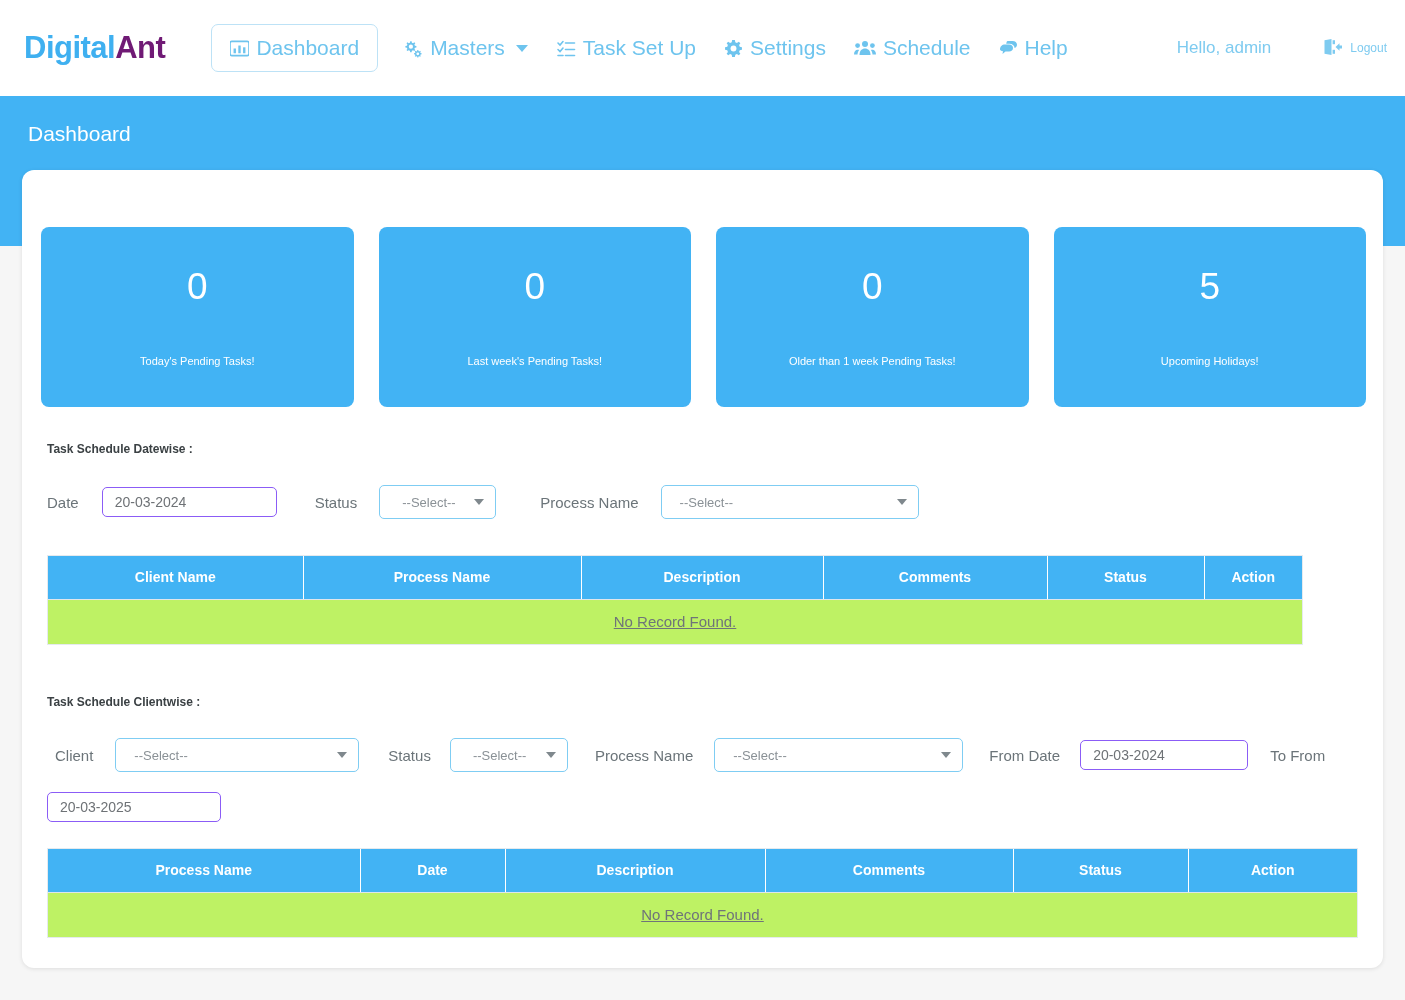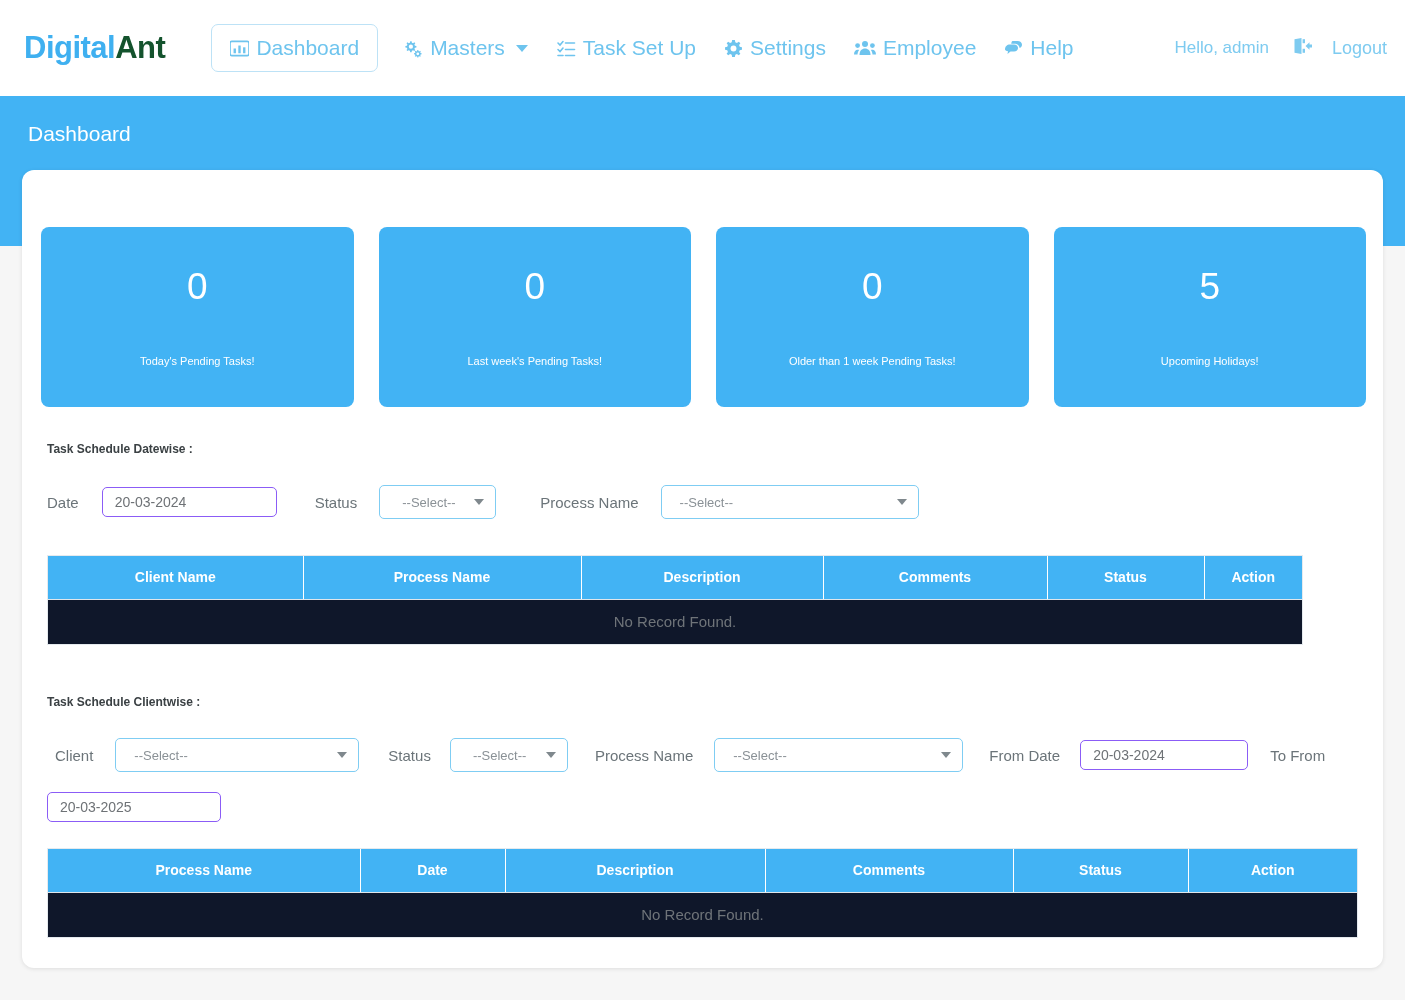--- a/index.html
+++ b/index.html
@@ -19,21 +19,21 @@
     display: flex; align-items: center;
     z-index: 5;
   }
   .brand {
     margin-left: 24px;
     font-size: 31px; font-weight: bold;
     letter-spacing: -0.5px;
     white-space: nowrap;
   }
   .brand .b1 { color: #3fb0f0; }
-  .brand .b2 { color: #14532d; }
+  .brand .b2 { color: #701a75; }
 
   .nav-items { display: flex; align-items: center; margin-left: 46px; }
 
   .nav-link {
     display: flex; align-items: center; gap: 7px;
     color: #6ec4ee; font-size: 21px;
     padding: 6px 14px; white-space: nowrap;
     cursor: pointer; text-decoration: none;
   }
   .nav-link.active {
@@ -45,21 +45,21 @@
   .nav-ico { display: inline-flex; align-items: center; }
   .nav-ico svg { display: block; }
   .caret {
     width: 0; height: 0; margin-left: 4px;
     border-left: 6px solid transparent;
     border-right: 6px solid transparent;
     border-top: 7px solid #6ec4ee;
   }
   .nav-right { margin-left: auto; display: flex; align-items: center; margin-right: 18px; }
   .hello { color: #7ecbf0; font-size: 17px; margin-right: 25px; white-space: nowrap; }
-  .logout { display: flex; align-items: center; gap: 20px; color: #7ecbf0; font-size: 18px; cursor: pointer; white-space: nowrap; }
+  .logout { display: flex; align-items: center; gap: 8px; color: #7ecbf0; font-size: 12px; cursor: pointer; white-space: nowrap; margin-left: 28px; }
 
   
   .banner {
     position: absolute; left: 0; top: 96px;
     width: 1405px; height: 150px;
     background: #42b3f4;
   }
   .banner-title {
     position: absolute; left: 28px; top: 26px;
     color: #ffffff; font-size: 21px;
@@ -141,21 +141,22 @@
     background: #42b3f4; color: #ffffff;
     font-size: 14px; font-weight: bold;
     height: 43px; text-align: center;
     border-right: 1px solid #ffffff;
     border-bottom: 1px solid #dfe6eb;
   }
   thead th:last-child { border-right: none; }
   tbody td {
     height: 45px; text-align: center;
     font-size: 15px; color: #6f7479;
-    background: #0f172a;
+    background: #bef264;
+    text-decoration: underline;
   }
 </style>
 </head>
 <body>
 
 <div class="navbar">
   <div class="brand">
     <span class="b1">Digital</span><span class="b2">Ant</span>
   </div>
 
@@ -214,21 +215,21 @@
       <span class="nav-ico">
         <svg width="22" height="18" viewBox="0 0 22 18" fill="#6ec4ee">
           <circle cx="11" cy="5" r="3"></circle>
             <path d="M5.5 16 C5.5 11.7 8 9.6 11 9.6 C14 9.6 16.5 11.7 16.5 16 Z"></path>
           <circle cx="3.6" cy="6.6" r="2.4"></circle>
             <path d="M0 15.6 C0 12.3 1.6 10.8 3.6 10.8 C4.2 10.8 4.7 10.9 5.1 11.1 C4.2 12.3 3.6 13.8 3.5 15.6 Z"></path>
           <circle cx="18.4" cy="6.6" r="2.4"></circle>
             <path d="M22 15.6 C22 12.3 20.4 10.8 18.4 10.8 C17.8 10.8 17.3 10.9 16.9 11.1 C17.8 12.3 18.4 13.8 18.5 15.6 Z"></path>
         </svg>
       </span>
-      <span>Employee</span>
+      <span>Schedule</span>
     </div>
 
     <div class="nav-link">
       <span class="nav-ico">
         <svg width="19" height="16" viewBox="0 0 19 16" fill="#6ec4ee">
           <path d="M1 9.5 C1 6.5 3 4.5 6 4.5 L10 4.5 C12.5 4.5 14 6 14 8 C14 10 12.5 11.5 10 11.5 L6.5 11.5 L3.5 14 L4 11.3 C2.2 10.9 1 10.4 1 9.5 Z"></path>
           <path d="M8.5 1 L13.5 1 C16.2 1 18 2.6 18 4.8 C18 6.3 17.1 7.5 15.6 8.1 C15.5 5.6 13.4 3.8 10.3 3.8 L7.2 3.8 C7.5 2.2 7.9 1 8.5 1 Z"></path>
         </svg>
       </span>
       <span>Help</span>

